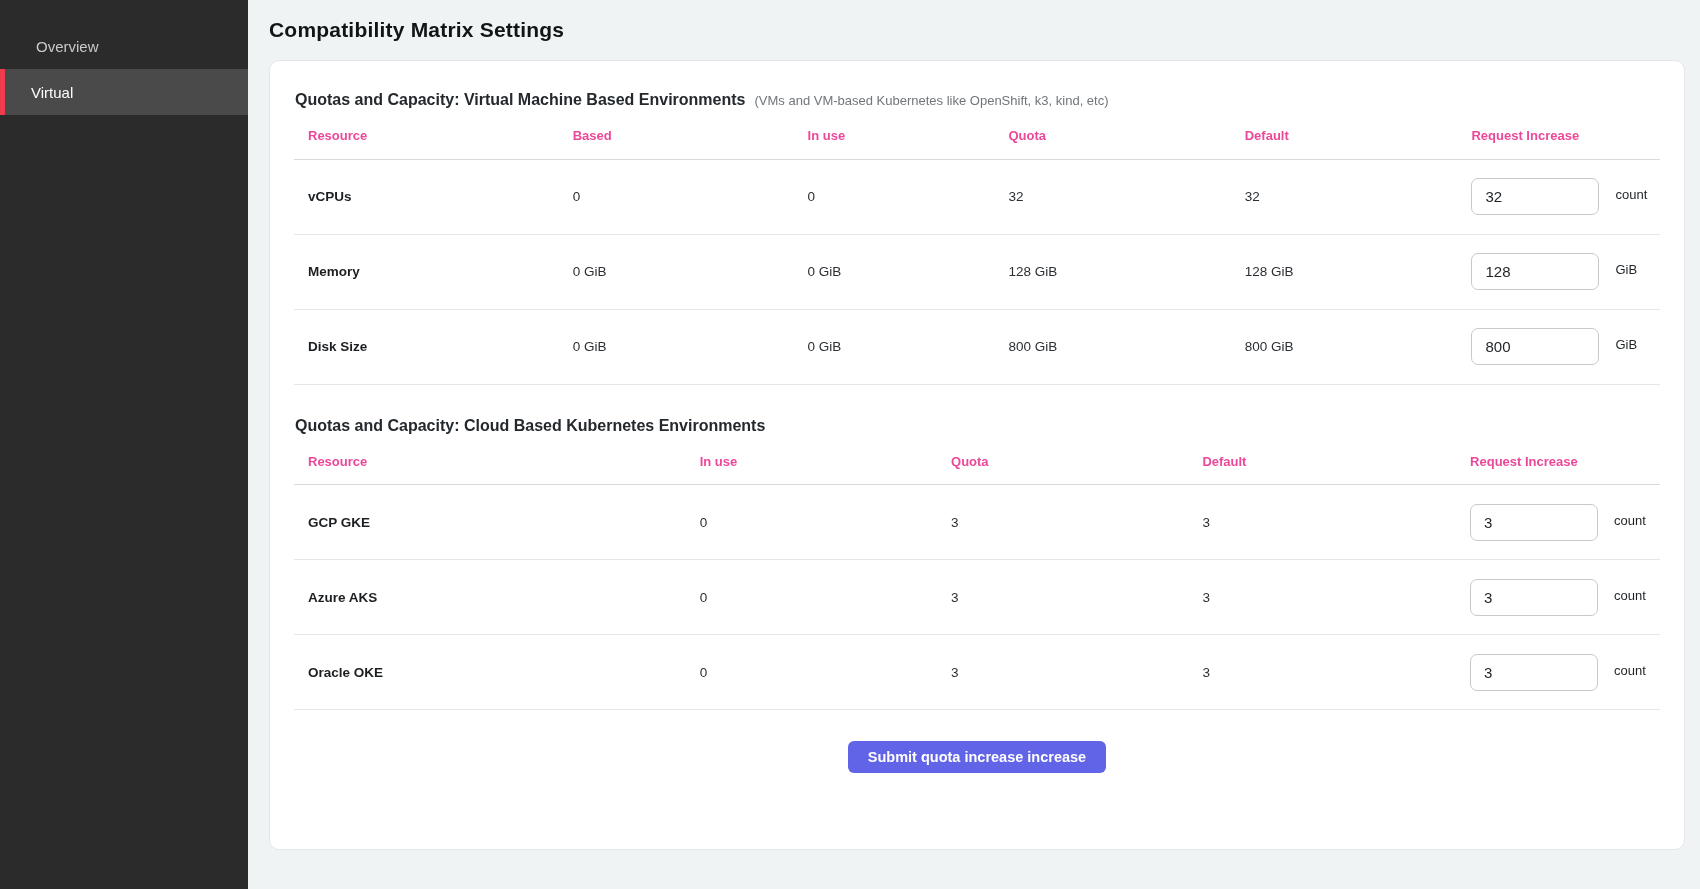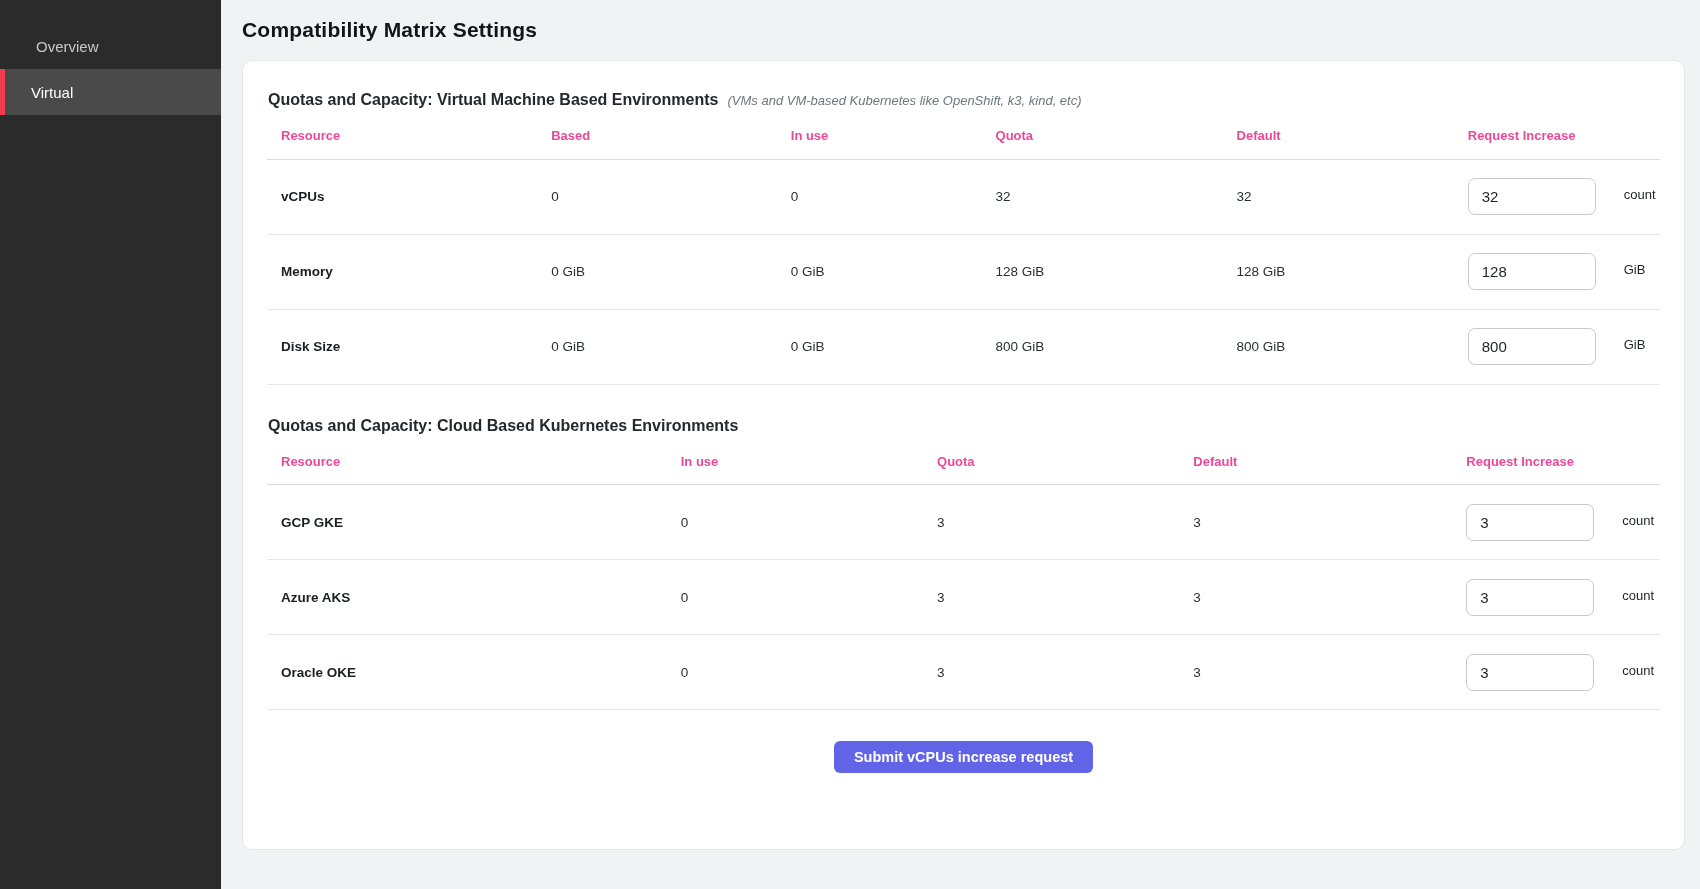--- a/index.html
+++ b/index.html
@@ -14,21 +14,21 @@
   body{
     font-family:"Liberation Sans","DejaVu Sans",sans-serif;
     background:var(--page-bg);
     color:#1f1f1f;
     overflow:hidden;
   }
   .app{display:flex;width:1700px;height:889px;}
 
   
   .sidebar{
-    width:221px;height:100%;
+    width:248px;height:100%;
     background:var(--sidebar-bg);
     flex-shrink:0;
     padding-top:23px;
   }
   .nav-item{
     height:46px;
     display:flex;align-items:center;
     padding-left:31px;
     font-size:15px;
     color:#c9c9c9;
@@ -68,21 +68,20 @@
   }
   .section-heading h2{
     font-size:16px;
     font-weight:700;
     color:#24292e;
   }
   .section-subtitle{
     font-size:13px;
     color:#6f767c;
     font-weight:400;
-    font-style:italic;
   }
   .section-heading.second{margin-top:32px;}
 
   table{
     width:100%;
     border-collapse:collapse;
     table-layout:fixed;
     margin-top:4px;
   }
   thead th{
@@ -113,21 +112,21 @@
     border:1px solid #c6cacd;
     border-radius:7px;
     padding:0 13px;
     font-size:15px;
     color:#1f2326;
     font-family:"Liberation Sans","DejaVu Sans",sans-serif;
     background:#fff;
     outline:none;
   }
   .unit-label{
-    margin-left:28px;
+    margin-left:16px;
     font-size:13px;
     color:#1f2326;
     position:relative;
     top:-2px;
   }
 
   .button-row{
     margin-top:31px;
     text-align:center;
   }
@@ -286,18 +285,18 @@
               <div class="req-wrap">
                 <input class="qty-input" type="text" value="3" style="">
                 <span class="unit-label">count</span>
               </div>
             </td>
           </tr>
         </tbody>
       </table>
 
       <div class="button-row">
-        <button class="submit-btn">Submit vCPUs increase request</button>
+        <button class="submit-btn">Submit quota increase increase</button>
       </div>
 
     </section>
   </main>
 </div>
 
 </body></html>

